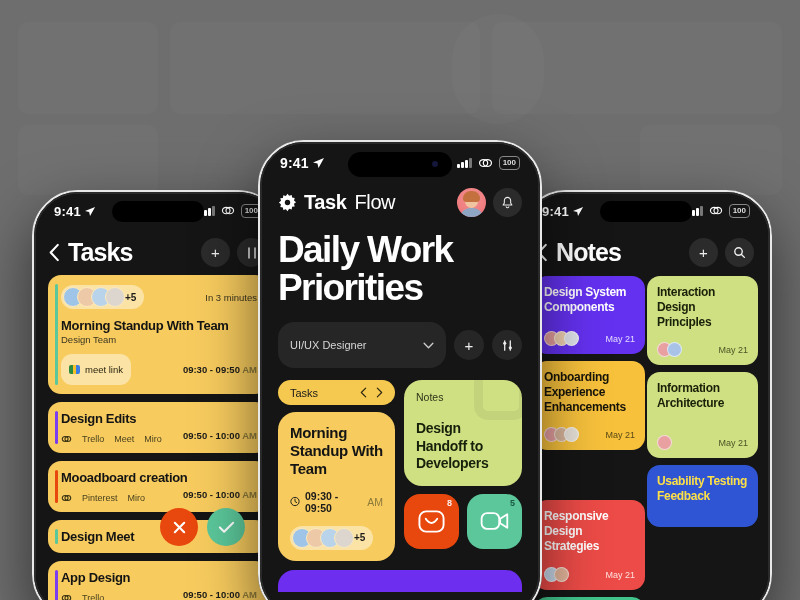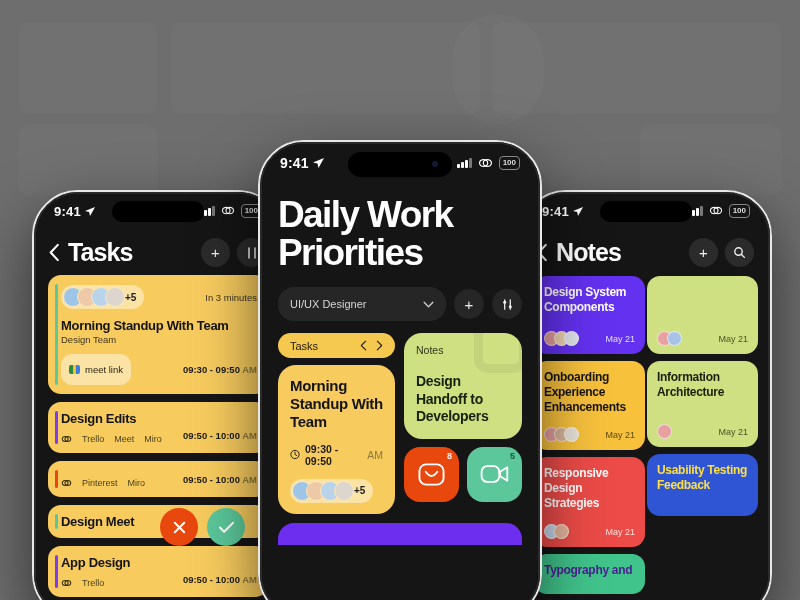--- a/index.html
+++ b/index.html
@@ -80,21 +80,21 @@
   .iconbtn{
     width:29px;height:29px;border-radius:50%;background:#2b2b2b;
     display:flex;align-items:center;justify-content:center;
   }
   .bigtitle{
     color:#fff; font-size:37px; line-height:1.02; font-weight:700;
     letter-spacing:-1.6px; margin-top:14px;
   }
   .ctrlrow{ display:flex; align-items:center; gap:8px; margin-top:16px;}
   .selectpill{
-    flex:1; height:34px; background:#262626; border-radius:16px;
+    flex:1; height:46px; background:#262626; border-radius:16px;
     display:flex;align-items:center;justify-content:space-between;
     padding:0 12px; color:#d6d6d6; font-size:11px;
   }
   .circbtn{ width:30px;height:30px;border-radius:50%;background:#262626;
     display:flex;align-items:center;justify-content:center;color:#eee;font-size:15px;}
   .widgets{ display:flex; gap:9px; margin-top:12px; }
   .col-l{ width:121px; }
   .col-r{ width:118px; display:flex; flex-direction:column; gap:8px;}
   .taskpill{
     background:#f5c94f; border-radius:16px; height:25px; padding:0 12px;
@@ -263,20 +263,21 @@
           <span>Trello</span>
           <span>Meet</span>
           <span>Miro</span>
         </span>
         <span class="rc-time"><span>09:50 - 10:00</span> <span style="color:#8c7a3a">AM</span></span>
       </div>
     </div>
 
     <div class="rowcard">
       <div class="stripe" style="background:#e8470d;"></div>
+      <div class="rc-title">Mooadboard creation</div>
       <div class="rc-top">
         <span class="rc-meta">
           <svg width="11" height="8" viewBox="0 0 24 18">
               <ellipse cx="9" cy="9" rx="6.5" ry="5.5" fill="none" stroke="#3a3312" stroke-width="2.4"></ellipse>
               <ellipse cx="15" cy="9" rx="6.5" ry="5.5" fill="none" stroke="#3a3312" stroke-width="2.4"></ellipse>
             </svg>
           <span>Pinterest</span>
           <span>Miro</span>
         </span>
         <span class="rc-time"><span>09:50 - 10:00</span> <span style="color:#8c7a3a">AM</span></span>
@@ -383,37 +384,38 @@
           <h4>Onboarding Experience Enhancements</h4>
           <div class="nfoot">
             <span class="nav-stack">
                 <span class="av" style="background:#e8a0a0"></span>
                 <span class="av" style="background:#d8b49a"></span>
                 <span class="av" style="background:#e6e0d8"></span>
               </span>
             <span class="ndate" style="color:#5b4a14">May 21</span>
           </div>
         </div>
-        <div class="ncard" style="background:#ec4b47;color:#fff;min-height:90px;">
+        <div class="ncard" style="background:#ec4b47;color:#fff;min-height:90px;margin-top:43px;">
           <h4>Responsive Design Strategies</h4>
           <div class="nfoot">
             <span class="nav-stack">
                 <span class="av" style="background:#c8d6e8"></span>
                 <span class="av" style="background:#e3b49a"></span>
               </span>
             <span class="ndate" style="color:#ffe0de">May 21</span>
           </div>
         </div>
         <div class="ncard" style="background:#41c48c;color:#4c1d95;min-height:40px;">
           <h4>Typography and</h4>
         </div>
       </div>
 
       <div class="ncol">
         <div class="ncard" style="background:#cfe083;color:#182008;min-height:78px;">
+          <h4>Interaction Design Principles</h4>
           <div class="nfoot">
             <span class="nav-stack">
                 <span class="av" style="background:#e8a0a0"></span>
                 <span class="av" style="background:#a9c3e8"></span>
               </span>
             <span class="ndate" style="color:#4b5524">May 21</span>
           </div>
         </div>
         <div class="ncard" style="background:#cfe083;color:#182008;min-height:86px;">
           <h4>Information Architecture</h4>
@@ -456,20 +458,43 @@
           </span>
         <svg width="15" height="12" viewBox="0 0 24 18">
             <ellipse cx="9" cy="9" rx="6.5" ry="5.5" fill="none" stroke="#fff" stroke-width="2"></ellipse>
             <ellipse cx="15" cy="9" rx="6.5" ry="5.5" fill="none" stroke="#fff" stroke-width="2"></ellipse>
           </svg>
         <span class="batt">100</span>
       </div>
     </div>
 
     <div class="c-pad">
+      <div class="brandrow">
+        <div class="brand">
+          <svg class="gear" viewBox="0 0 24 24">
+            <path fill="#fff" d="M12 0.8l2.1 2.6 3.2-0.9 0.5 3.3 3.3 0.5-0.9 3.2 2.6 2.1-2.6 2.1 0.9 3.2-3.3 0.5-0.5 3.3-3.2-0.9L12 23.2l-2.1-2.6-3.2 0.9-0.5-3.3-3.3-0.5 0.9-3.2L1.2 12l2.6-2.1-0.9-3.2 3.3-0.5 0.5-3.3 3.2 0.9z"></path>
+            <circle cx="12" cy="12" r="3.4" fill="#151515"></circle>
+          </svg>
+          <span>Task</span>
+            <span style="font-weight:400;margin-left:1px;">Flow</span>
+        </div>
+        <div class="brandactions">
+          <div class="avatar">
+            <span class="body"></span>
+            <span class="face"></span>
+            <span class="hair"></span>
+          </div>
+          <div class="iconbtn">
+            <svg width="13" height="14" viewBox="0 0 16 17">
+                <path d="M8 1.6c-2.4 0-3.9 1.8-3.9 4v3L2.6 11h10.8l-1.5-2.4v-3c0-2.2-1.5-4-3.9-4z" fill="none" stroke="#eee" stroke-width="1.3" stroke-linejoin="round"></path>
+                <path d="M6.4 13.2a1.7 1.7 0 0 0 3.2 0" fill="none" stroke="#eee" stroke-width="1.3" stroke-linecap="round"></path>
+              </svg>
+          </div>
+        </div>
+      </div>
 
       <h1 class="bigtitle">Daily Work Priorities</h1>
 
       <div class="ctrlrow">
         <div class="selectpill">
           <span>UI/UX Designer</span>
           <svg width="11" height="7" viewBox="0 0 12 8">
               <path d="M1 1.5 6 6.5 11 1.5" fill="none" stroke="#cfcfcf" stroke-width="1.5" stroke-linecap="round" stroke-linejoin="round"></path>
             </svg>
         </div>

